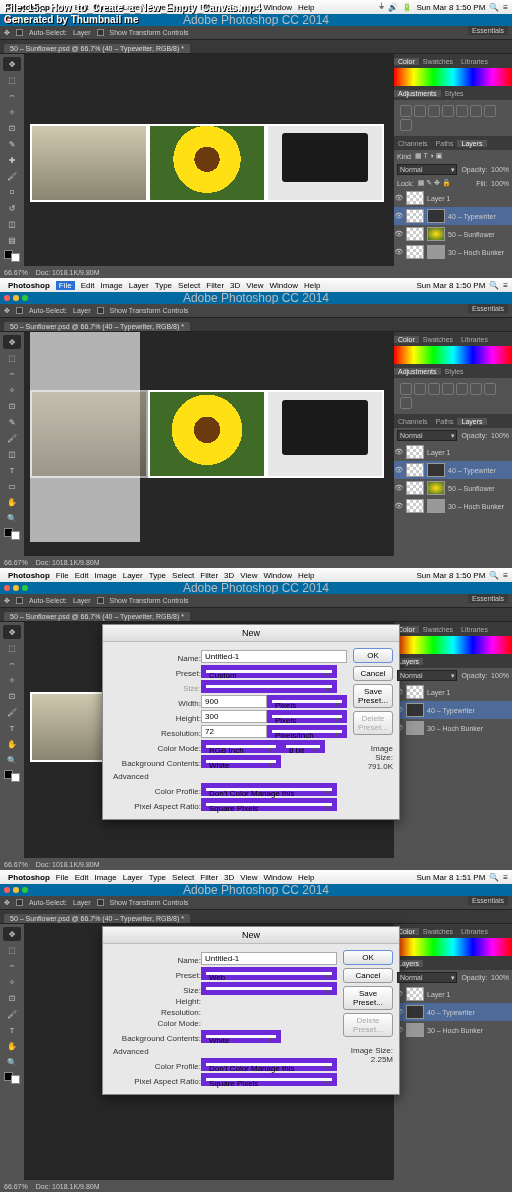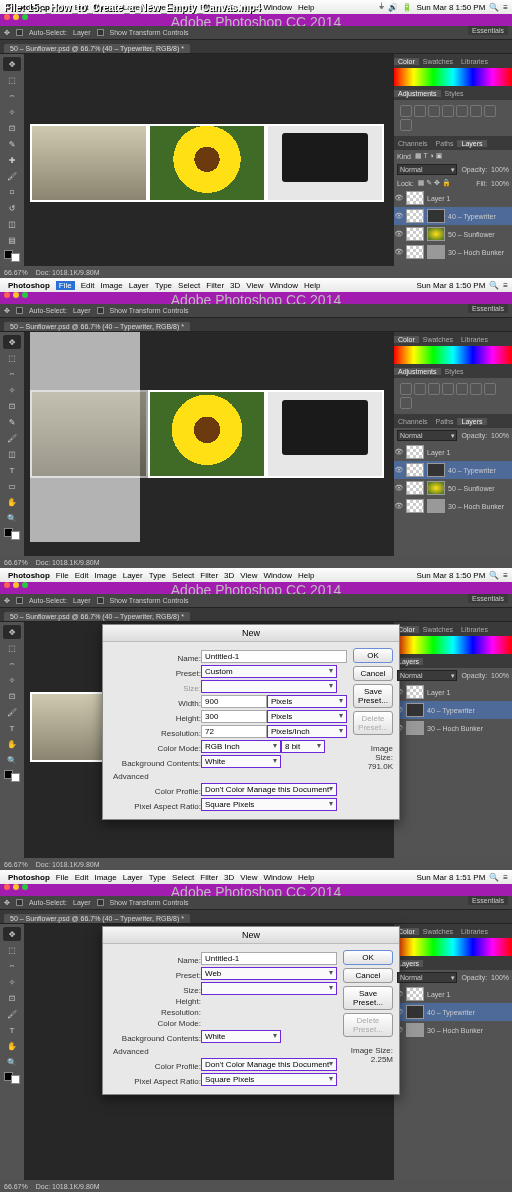--- a/index.html
+++ b/index.html
@@ -6,21 +6,21 @@
   body { width: 512px; background: #000; font-family: "Lucida Grande", Arial, sans-serif; font-size: 8px; color: #ccc; }
   .info-overlay { position:absolute; top:0; left:0; color:#fff; font-family: Arial; font-size:10px; font-weight:bold; padding:2px 4px; z-index:999; line-height:1.2; text-shadow:1px 1px 0 #000; }
   .frame { position: relative; width: 512px; overflow:hidden; }
   .menubar { height:14px; background: linear-gradient(#fdfdfd,#e8e8e8); display:flex; align-items:center; padding:0 4px; color:#000; font-size:8px; }
   .menubar .apple { font-size:10px; margin-right:4px; }
   .menubar .menu-item { margin-right:6px; }
   .menubar.hl .menu-item.highlight { background:#2a6fd6; color:#fff; padding:0 3px; }
   .menubar .spacer { flex:1; }
   .menubar .tray { display:flex; align-items:center; gap:4px; font-size:8px; }
   .menubar .tray span { color:#000; }
-  .titlebar { height:12px; background:#a21caf; display:flex; justify-content:center; position:relative; color:#bbb; font-size:14px; }
+  .titlebar { height:12px; background:#0369a1; display:flex; align-items:center; justify-content:center; position:relative; color:#bbb; font-size:12px; }
   .titlebar .dots { position:absolute; left:4px; display:flex; gap:3px; }
   .dot { width:6px; height:6px; border-radius:50%; }
   .dot.red{background:#ff5f56;} .dot.yel{background:#ffbd2e;} .dot.grn{background:#27c93f;}
   .optbar { height:14px; background:#454545; border-bottom:1px solid #222; display:flex; align-items:center; padding:0 4px; color:#ccc; font-size:7px; gap:6px; }
   .chk { width:7px; height:7px; border:1px solid #888; display:inline-block; vertical-align:middle; background:#333; }
   .tabbar { height:14px; background:#383838; border-bottom:1px solid #222; display:flex; align-items:flex-end; padding:0 4px; }
   .tab { background:#525252; color:#ddd; font-size:7px; padding:1px 6px; border-radius:2px 2px 0 0; }
   .workrow { display:flex; }
   .tools { width:24px; background:#535353; flex-shrink:0; display:flex; flex-direction:column; align-items:center; padding-top:2px; }
   .tool { width:18px; height:14px; margin:1px 0; border-radius:2px; display:flex; align-items:center; justify-content:center; font-size:8px; color:#ccc; }
@@ -51,39 +51,40 @@
   .dialog { position:absolute; background:#e8e8e8; border:1px solid #888; box-shadow:0 4px 12px rgba(0,0,0,.5); color:#000; font-size:8px; }
   .dlg-title { text-align:center; font-size:9px; padding:3px 0; background:linear-gradient(#f6f6f6,#dcdcdc); border-bottom:1px solid #bbb;}
   .dlg-body { display:flex; padding:6px; gap:6px;}
   .dlg-left { flex:1; }
   .dlg-right { width:78px; display:flex; flex-direction:column; gap:3px; }
   .dlg-btn { background:linear-gradient(#fff,#e2e2e2); border:1px solid #999; border-radius:3px; text-align:center; padding:2px 0; font-size:8px;}
   .dlg-btn.ok{ border-color:#6a8fd8;}
   .field-row { display:flex; align-items:flex-end; margin:2px 0; }
   .field-row label{ width:92px; text-align:right; color:#333;}
   .field-row .inp{ background:#fff; border:1px solid #aaa; padding:1px 3px; flex:0 0 66px; font-size:8px; height:13px; }
-  .field-row .sel{ background:#fafafa; border:1px solid #6d28d9; padding:1px 3px; flex:0 0 80px; font-size:8px; height:13px; position:relative;}
+  .field-row .sel{ background:#fafafa; border:5px solid #6d28d9; padding:1px 3px; flex:0 0 80px; font-size:8px; height:13px; position:relative;}
   .field-row .sel.long{flex:0 0 136px;}
   .field-row .sel::after{content:"▾"; position:absolute; right:3px; top:0; color:#555;}
   .section-label{ font-size:8px; color:#333; margin:4px 0 2px 4px;}
   .dropdown-list{ position:absolute; background:#fff; border:1px solid #888; font-size:8px; color:#000; box-shadow:0 3px 8px rgba(0,0,0,.4);}
   .dropdown-list .opt{ padding:1px 6px; white-space:nowrap;}
   .dropdown-list .opt.sel{ background:#2a6fd6; color:#fff;}
   .img-size-note{ font-size:8px; text-align:right; color:#333; margin-top:6px;}
   .adj-icons{ display:flex; flex-wrap:wrap; gap:2px; padding:2px;}
   .adj-icons span{width:12px;height:12px;border:1px solid #777;border-radius:2px;}
   .layer-controls{display:flex;align-items:center;gap:4px;padding:2px 3px;font-size:7px;}
   .layer-controls .sel-small{flex:1;background:#3a3a3a;border:1px solid #222;padding:1px 2px;position:relative;}
   .layer-controls .sel-small::after{content:"▾";position:absolute;right:2px;}
 </style>
 </head>
 <body>
 
 <div class="info-overlay">
   <div>File: 15.-_How_to_Create_a_New_Empty_Canvas.mp4</div>
+  <div>Generated by Thumbnail me</div>
 </div>
 
 <div class="frame" style="height:278px;">
   <div class="menubar">
     <span class="apple"></span>
     <span class="menu-item" style="font-weight:bold">Photoshop</span>
     <span class="menu-item">File</span>
     <span class="menu-item">Edit</span>
     <span class="menu-item">Image</span>
     <span class="menu-item">Layer</span>

